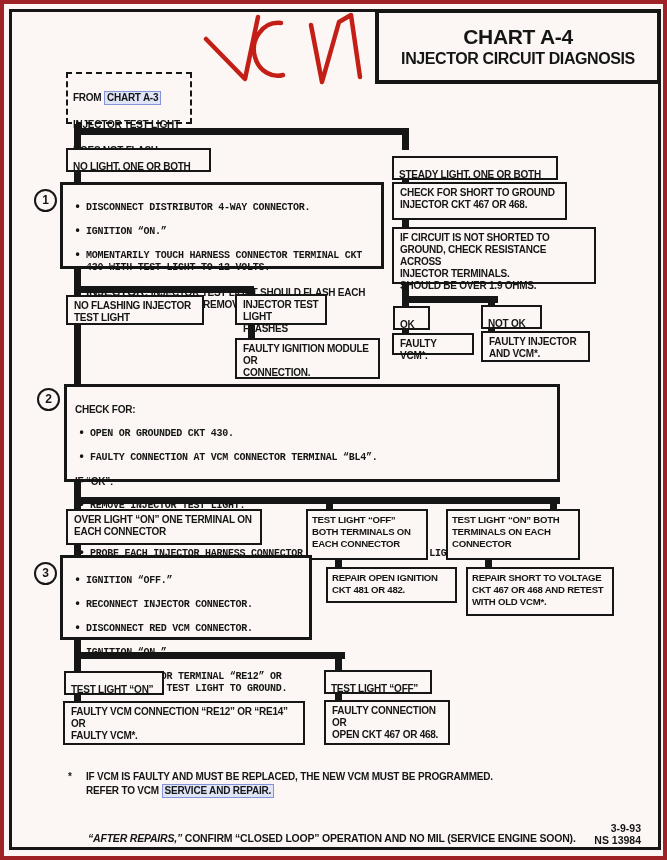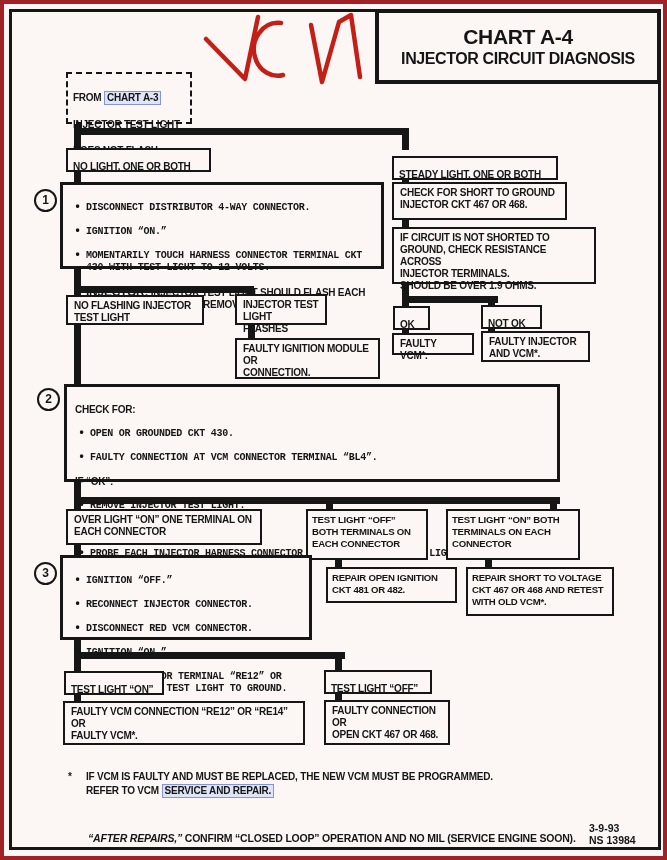--- a/index.html
+++ b/index.html
@@ -21,21 +21,21 @@
   .t1{font-size:21px;line-height:24px;letter-spacing:-0.3px;}
   .t2{font-size:16px;line-height:20px;letter-spacing:-0.4px;}
   .handwriting{position:absolute;left:175px;top:3px;width:190px;height:85px;z-index:6;}
   .bullet{position:relative;padding-left:15px;font-family:Liberation Mono, monospace;}
   .bullet::before{content:"\2022";position:absolute;left:3px;top:-1px;font-size:12px;}
   .imp-line{padding-left:15px;}
   .imp{font-size:12px;}
   .link{display:inline-block;background:#dfe5f7;border:1.5px solid #8494d6;padding:0 2px;line-height:12px;}
   .fn{position:absolute;font-size:10px;line-height:14px;letter-spacing:-0.2px;z-index:3;}
   .it{font-style:italic;}
-  .dateblk{position:absolute;right:4px;top:818px;width:70px;text-align:left;font-size:10.5px;line-height:12px;z-index:3;}
+  .dateblk{position:absolute;right:22px;top:818px;width:70px;text-align:right;font-size:10.5px;line-height:12px;z-index:3;}
 </style>
 </head>
 <body>
 
 <div class="page">
   <div class="sheet">
     <div class="frame"></div>
 
     <div class="box title-box">
       <div class="t1">CHART A-4</div>

